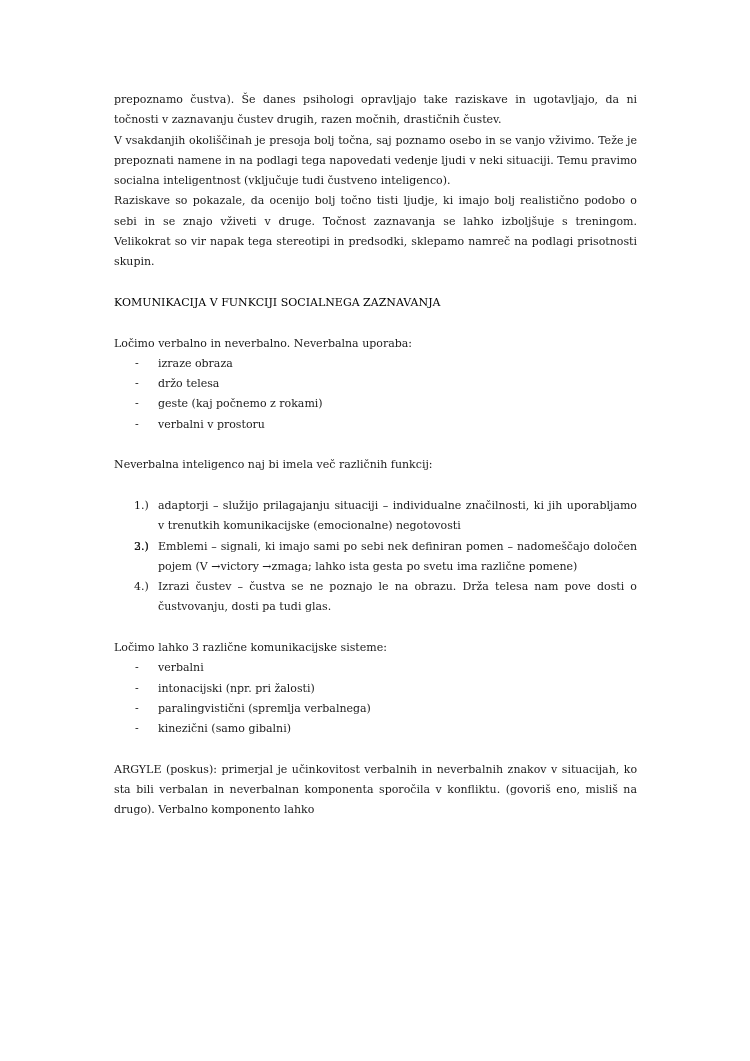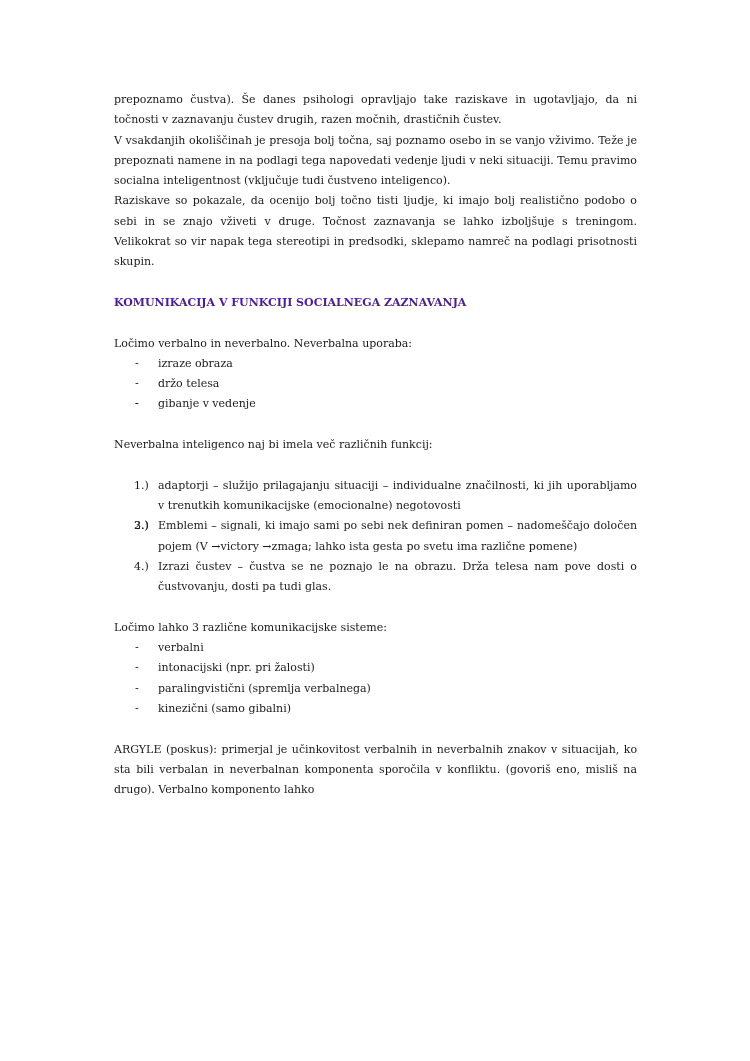--- a/index.html
+++ b/index.html
@@ -4,21 +4,21 @@
 <style>
   html, body { margin: 0; padding: 0; background: #ffffff; }
   body { width: 750px; height: 1061px; position: relative; overflow: hidden; }
   .page {
     position: absolute; left: 114px; top: 90px; width: 523px;
     font-family: "DejaVu Serif", "Liberation Serif", serif;
     font-size: 11px; line-height: 20.3px; color: #1a1a1a;
   }
   .page p { margin: 0; text-align: justify; }
   .gap { height: 20.3px; }
-  .heading { color: #4c1d95; font-weight: bold; }
+  .heading { color: #000000; font-weight: normal; }
   .dash-list { list-style: none; margin: 0; padding: 0; }
   .dash-list li { position: relative; padding-left: 44px; }
   .dash-list li .dash { position: absolute; left: 21px; top: 0; }
   .num-list { list-style: none; margin: 0; padding: 0; }
   .num-list li { position: relative; padding-left: 44px; text-align: justify; }
   .num-list li .num { position: absolute; left: 20px; top: 0; }
   b { font-weight: normal; }
 </style>
 </head>
 <body>
@@ -32,22 +32,22 @@
 
   <p class="heading">KOMUNIKACIJA V FUNKCIJI SOCIALNEGA ZAZNAVANJA</p>
 
   <div class="gap"></div>
 
   <p><b>Ločimo verbalno in neverbalno</b><span>. Neverbalna uporaba:</span></p>
 
   <ul class="dash-list">
     <li><span class="dash">-</span><span>izraze obraza</span></li>
     <li><span class="dash">-</span><span>držo telesa</span></li>
-    <li><span class="dash">-</span></li>
-    <li><span class="dash">-</span><span>gibanje v vedenje</span></li>
+    <li><span class="dash">-</span><span>geste (kaj počnemo z rokami)</span></li>
+    <li><span class="dash">-</span><span>verbalni v prostoru</span></li>
   </ul>
 
   <div class="gap"></div>
 
   <p>Neverbalna inteligenco naj bi imela več različnih funkcij:</p>
 
   <div class="gap"></div>
 
   <ol class="num-list">
     <li><span class="num">1.)</span><span>adaptorji – služijo prilagajanju situaciji – individualne značilnosti, ki jih uporabljamo v trenutkih komunikacijske (emocionalne) negotovosti</span></li>

